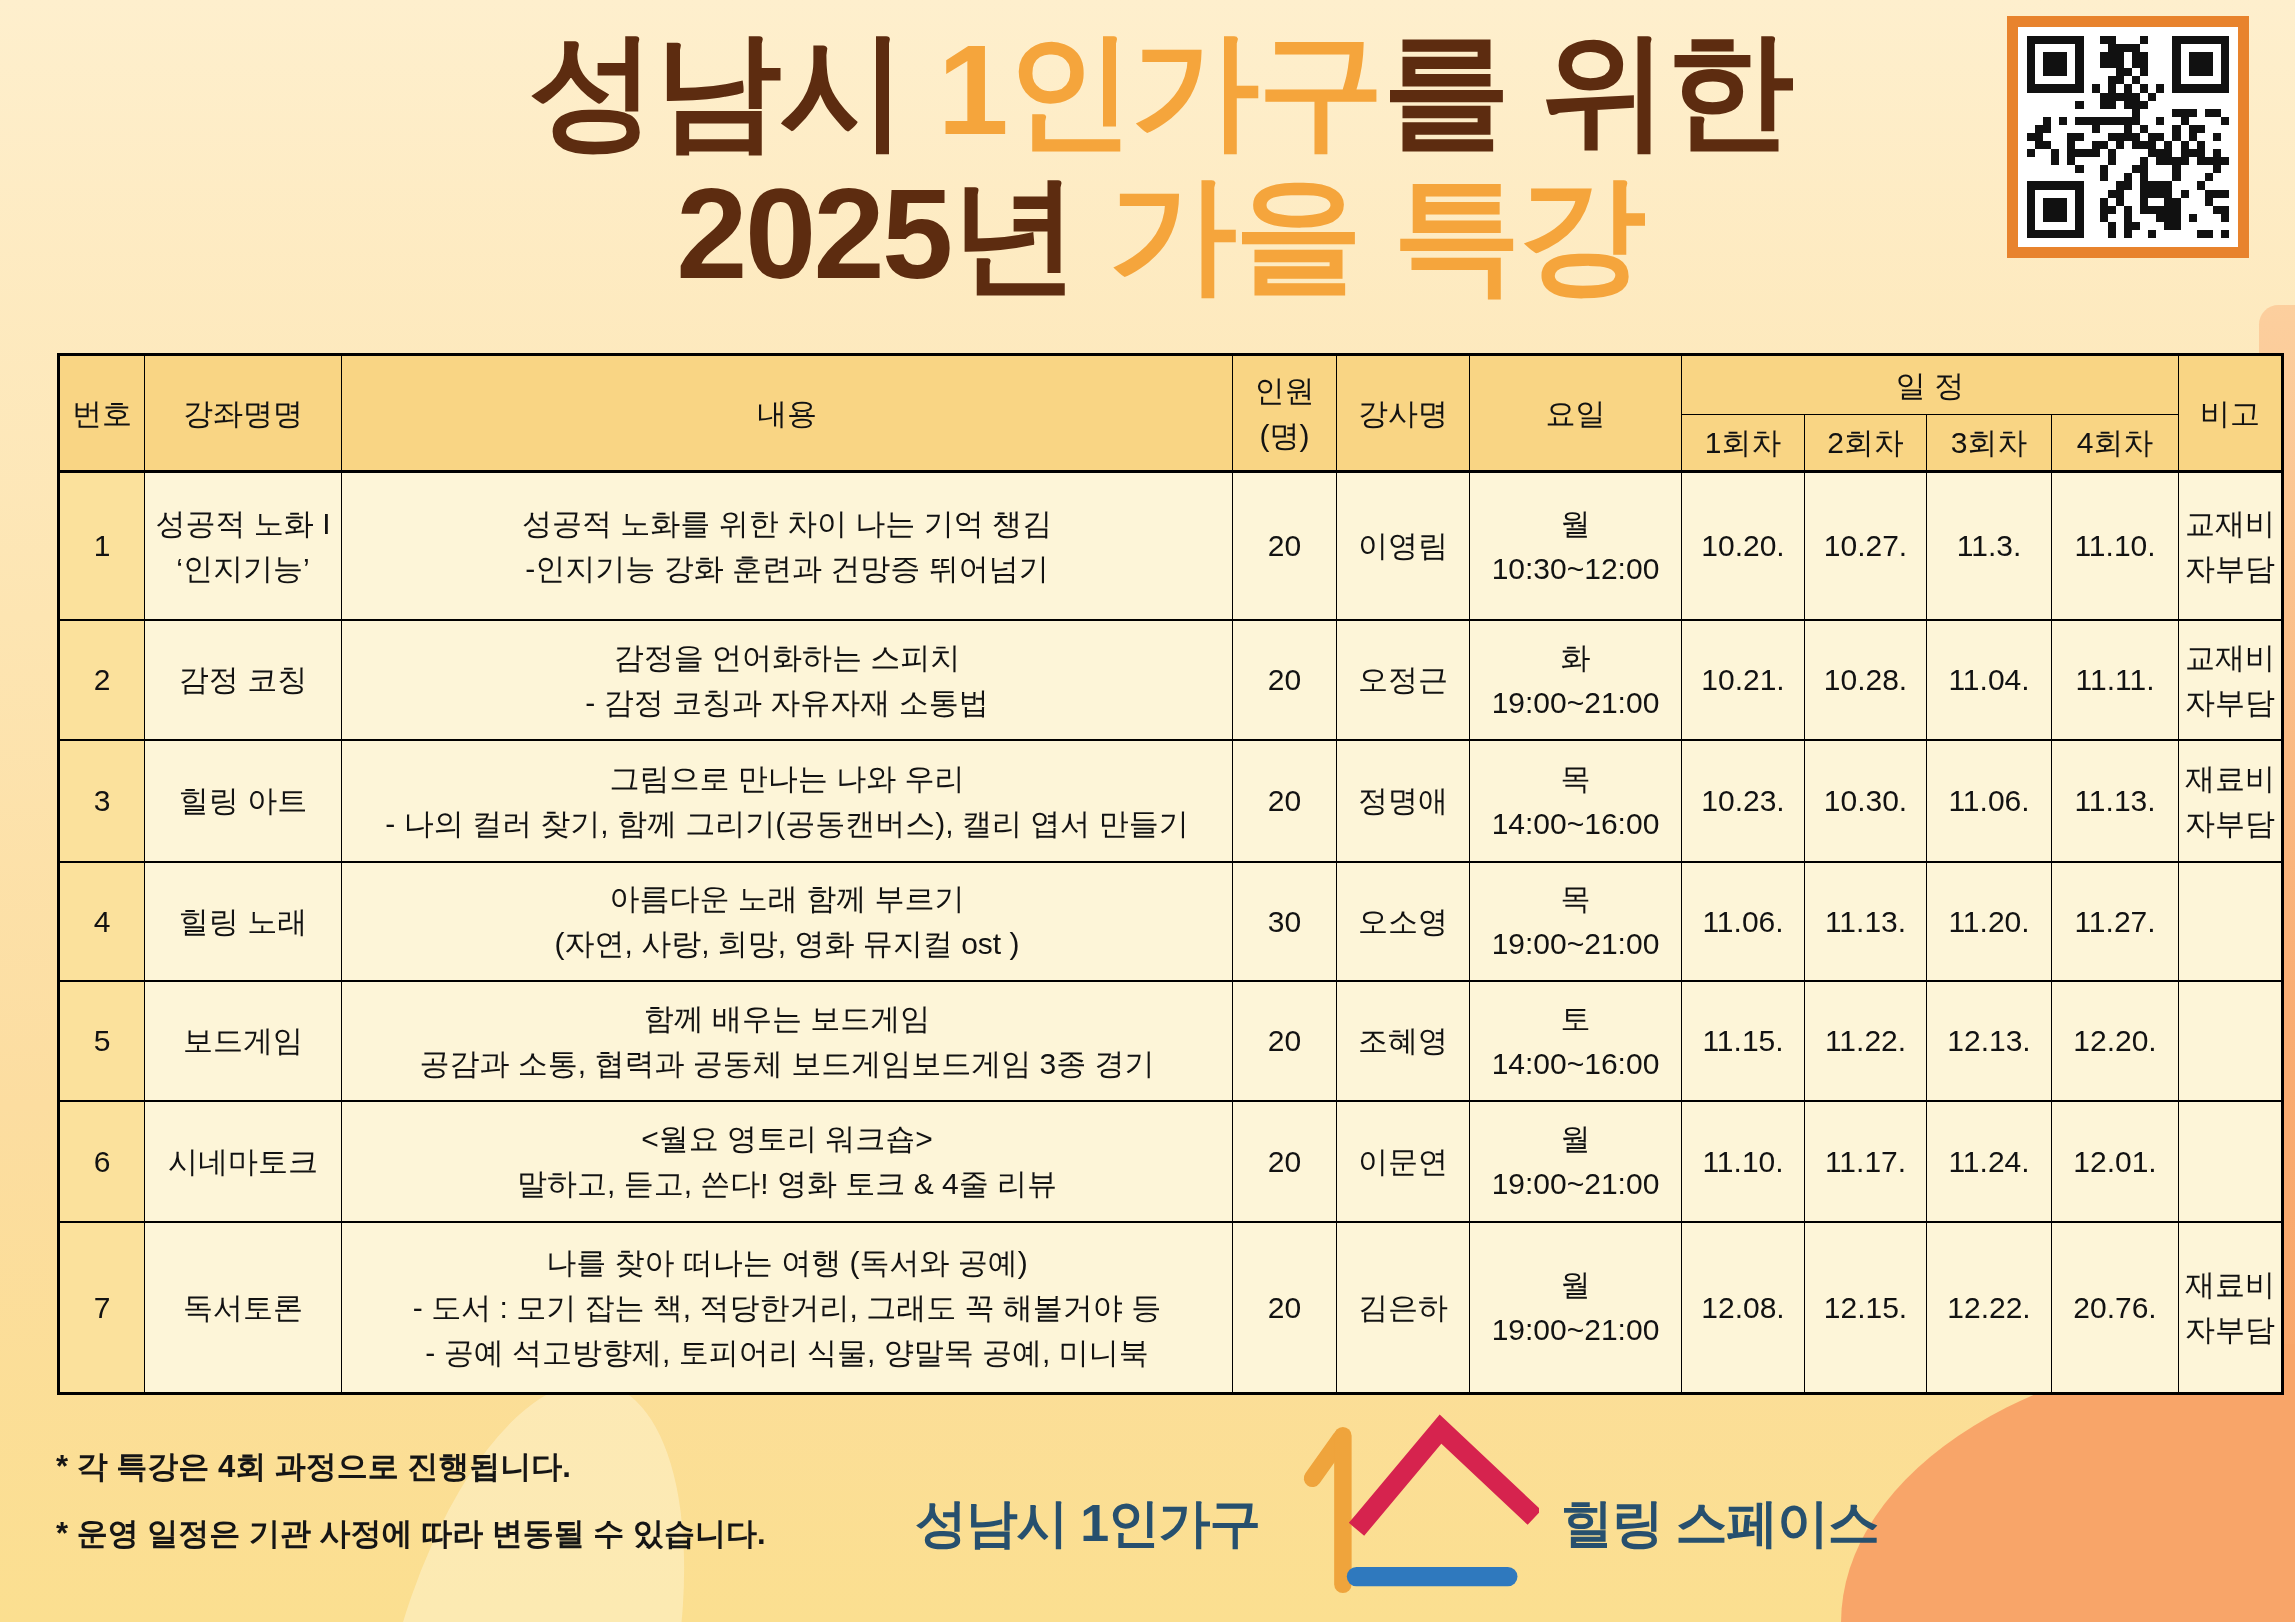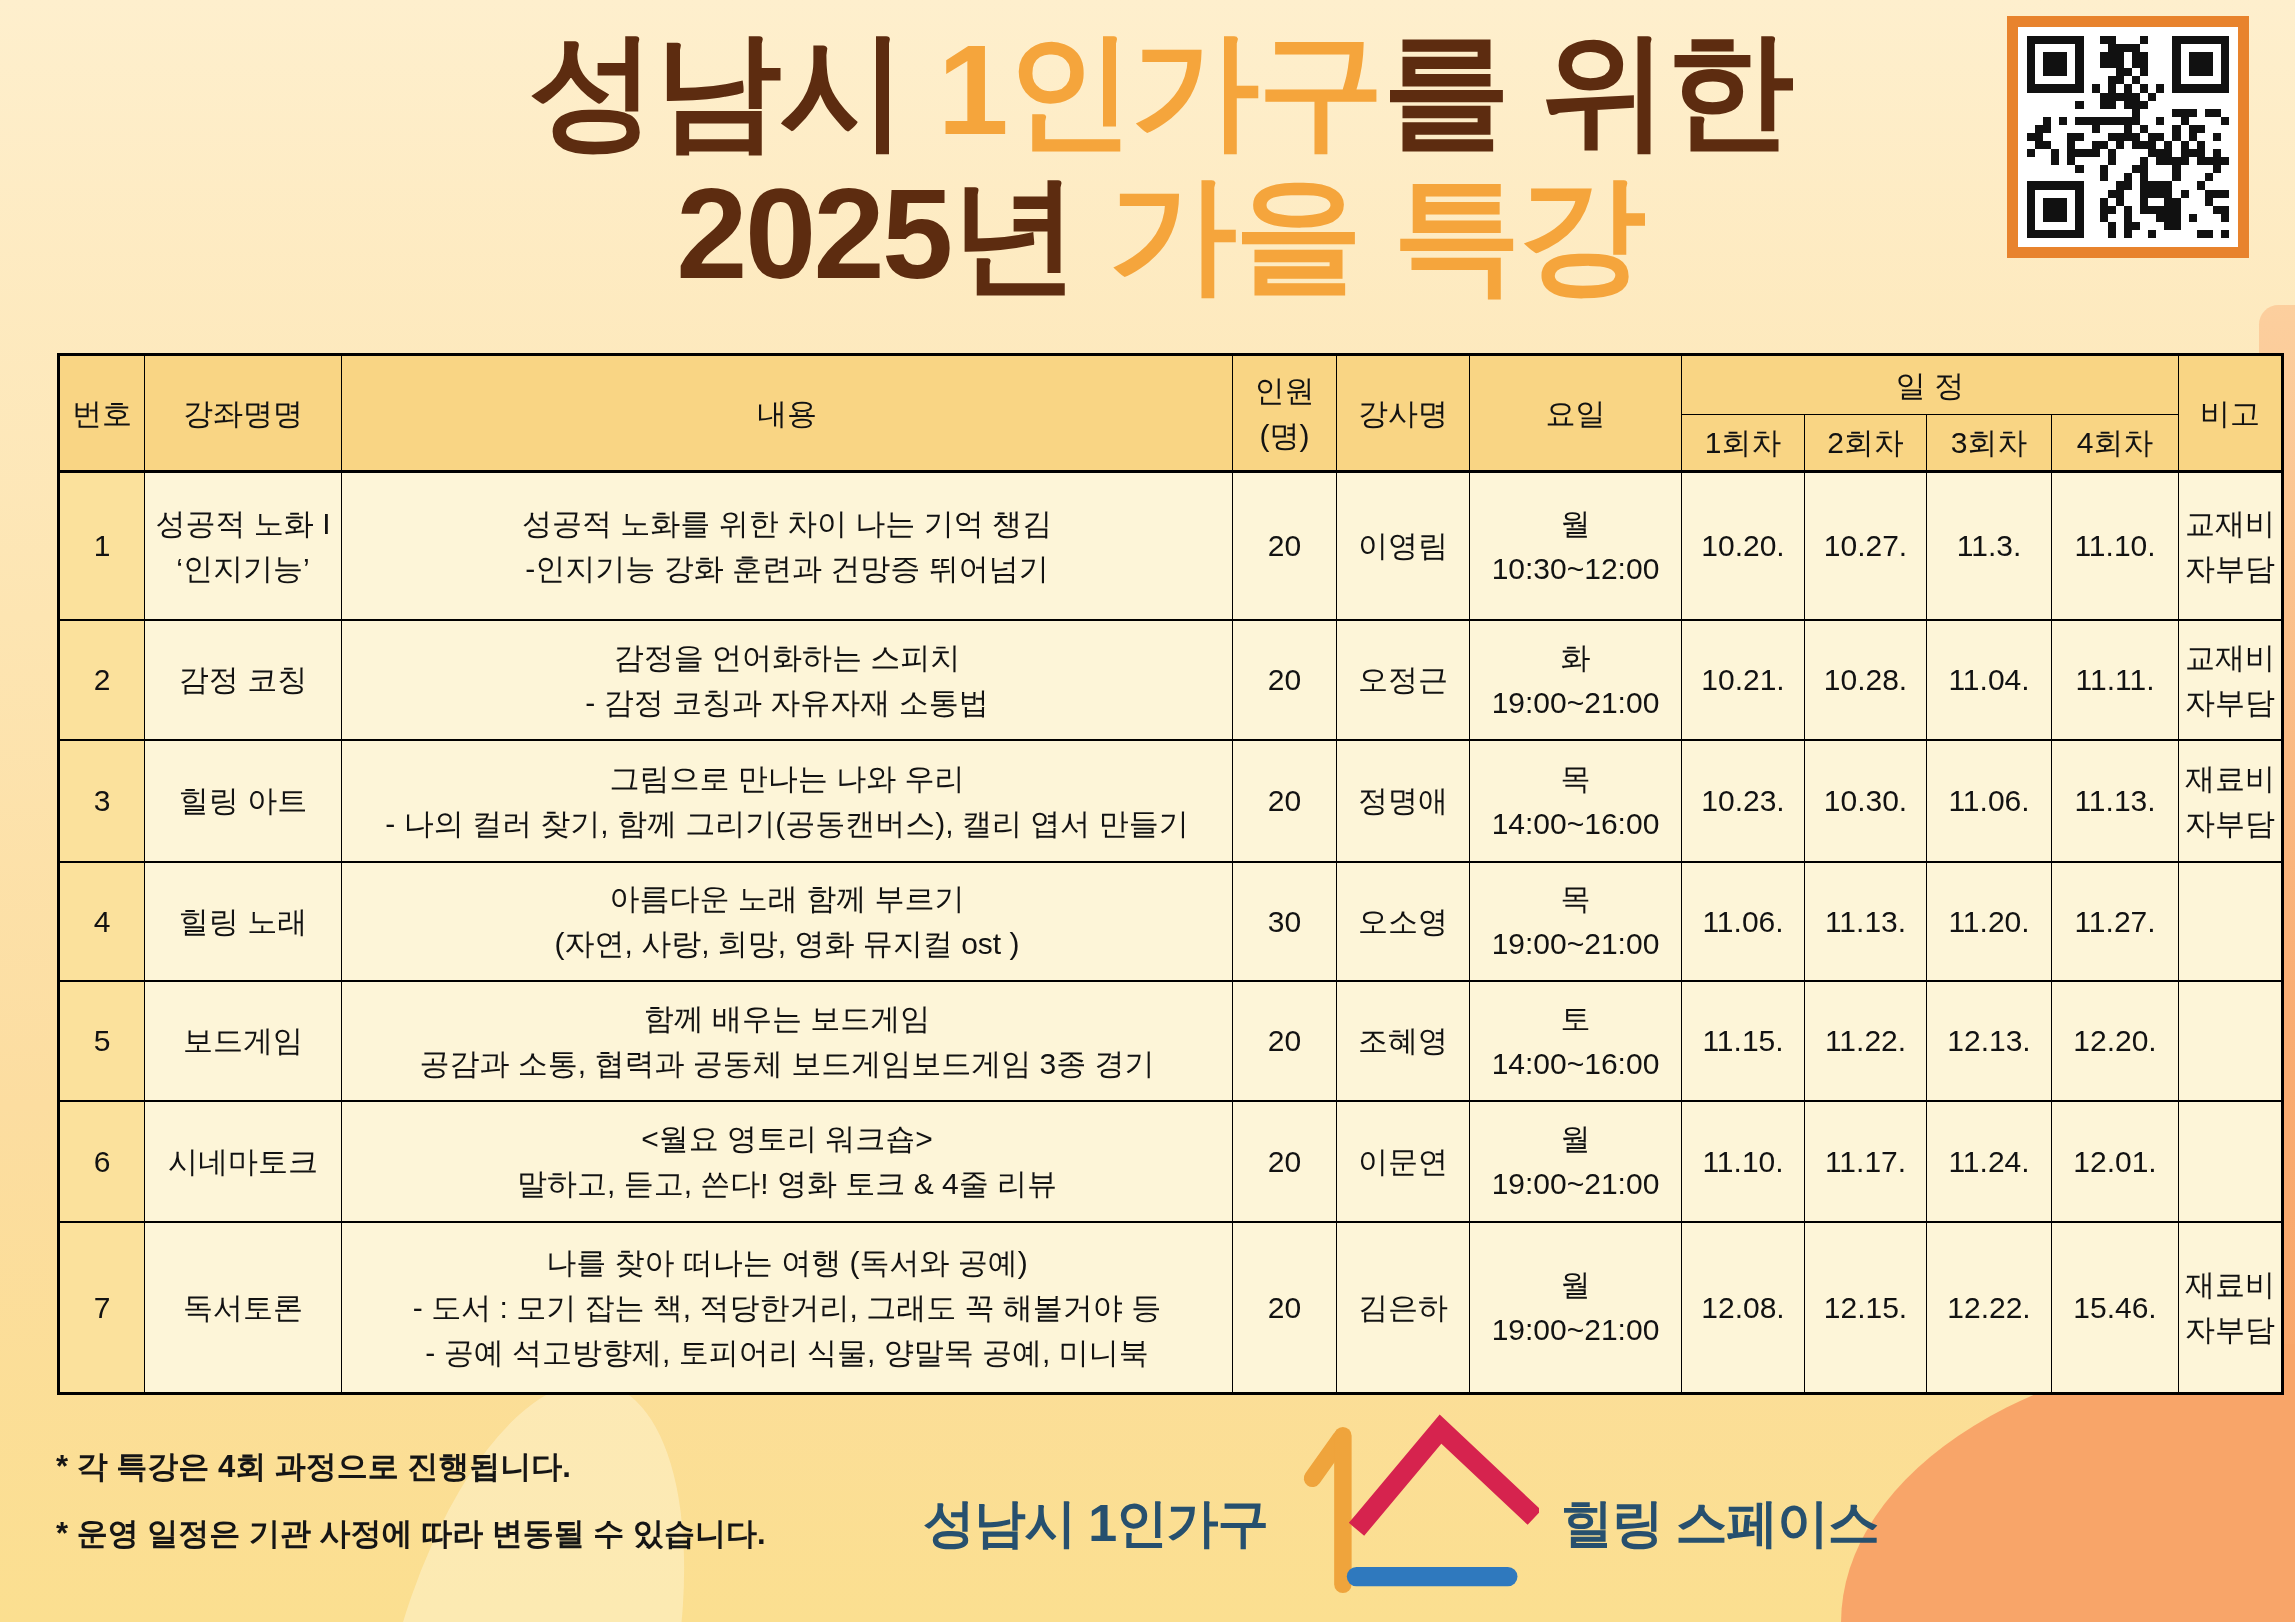--- a/index.html
+++ b/index.html
@@ -44,21 +44,21 @@
   tbody tr:nth-child(5){height:120px;}
   tbody tr:nth-child(6){height:121px;}
   tbody tr:nth-child(7){height:172px;}
   
   .footnotes{position:absolute;left:56px;top:1433px;font-size:31px;line-height:67px;
     font-weight:600;color:#151515;}
   
   .logo{position:absolute;left:907px;top:1390px;width:1037px;height:220px;}
   .logo .lg-text{position:absolute;bottom:51px;font-size:52px;font-weight:800;color:#27506E;
     letter-spacing:-1.3px;white-space:nowrap;}
-  .logo .lg-left{left:16px;margin-top:9px;}
+  .logo .lg-left{left:8px;margin-top:9px;}
   .logo .lg-right{left:654px;}
   .logo .house{position:absolute;left:373px;bottom:14.3px;width:259px;height:194px;}
 </style>
 </head>
 <body>
 
 <div class="poster">
 
   <div class="strip-right"></div>
   <div class="blob-bottom-right"></div>
@@ -398,21 +398,21 @@
       <td>나를 찾아 떠나는 여행 (독서와 공예)
 - 도서 : 모기 잡는 책, 적당한거리, 그래도 꼭 해볼거야 등
 - 공예 석고방향제, 토피어리 식물, 양말목 공예, 미니북</td>
       <td>20</td>
       <td>김은하</td>
       <td>월
 19:00~21:00</td>
       <td>12.08.</td>
       <td>12.15.</td>
       <td>12.22.</td>
-      <td>15.46.</td>
+      <td>20.76.</td>
       <td>재료비
 자부담</td>
     </tr>
       </tbody>
   </table>
 
   <div class="footnotes">
     <div>* 각 특강은 4회 과정으로 진행됩니다.</div>
     <div>* 운영 일정은 기관 사정에 따라 변동될 수 있습니다.</div>
   </div>

